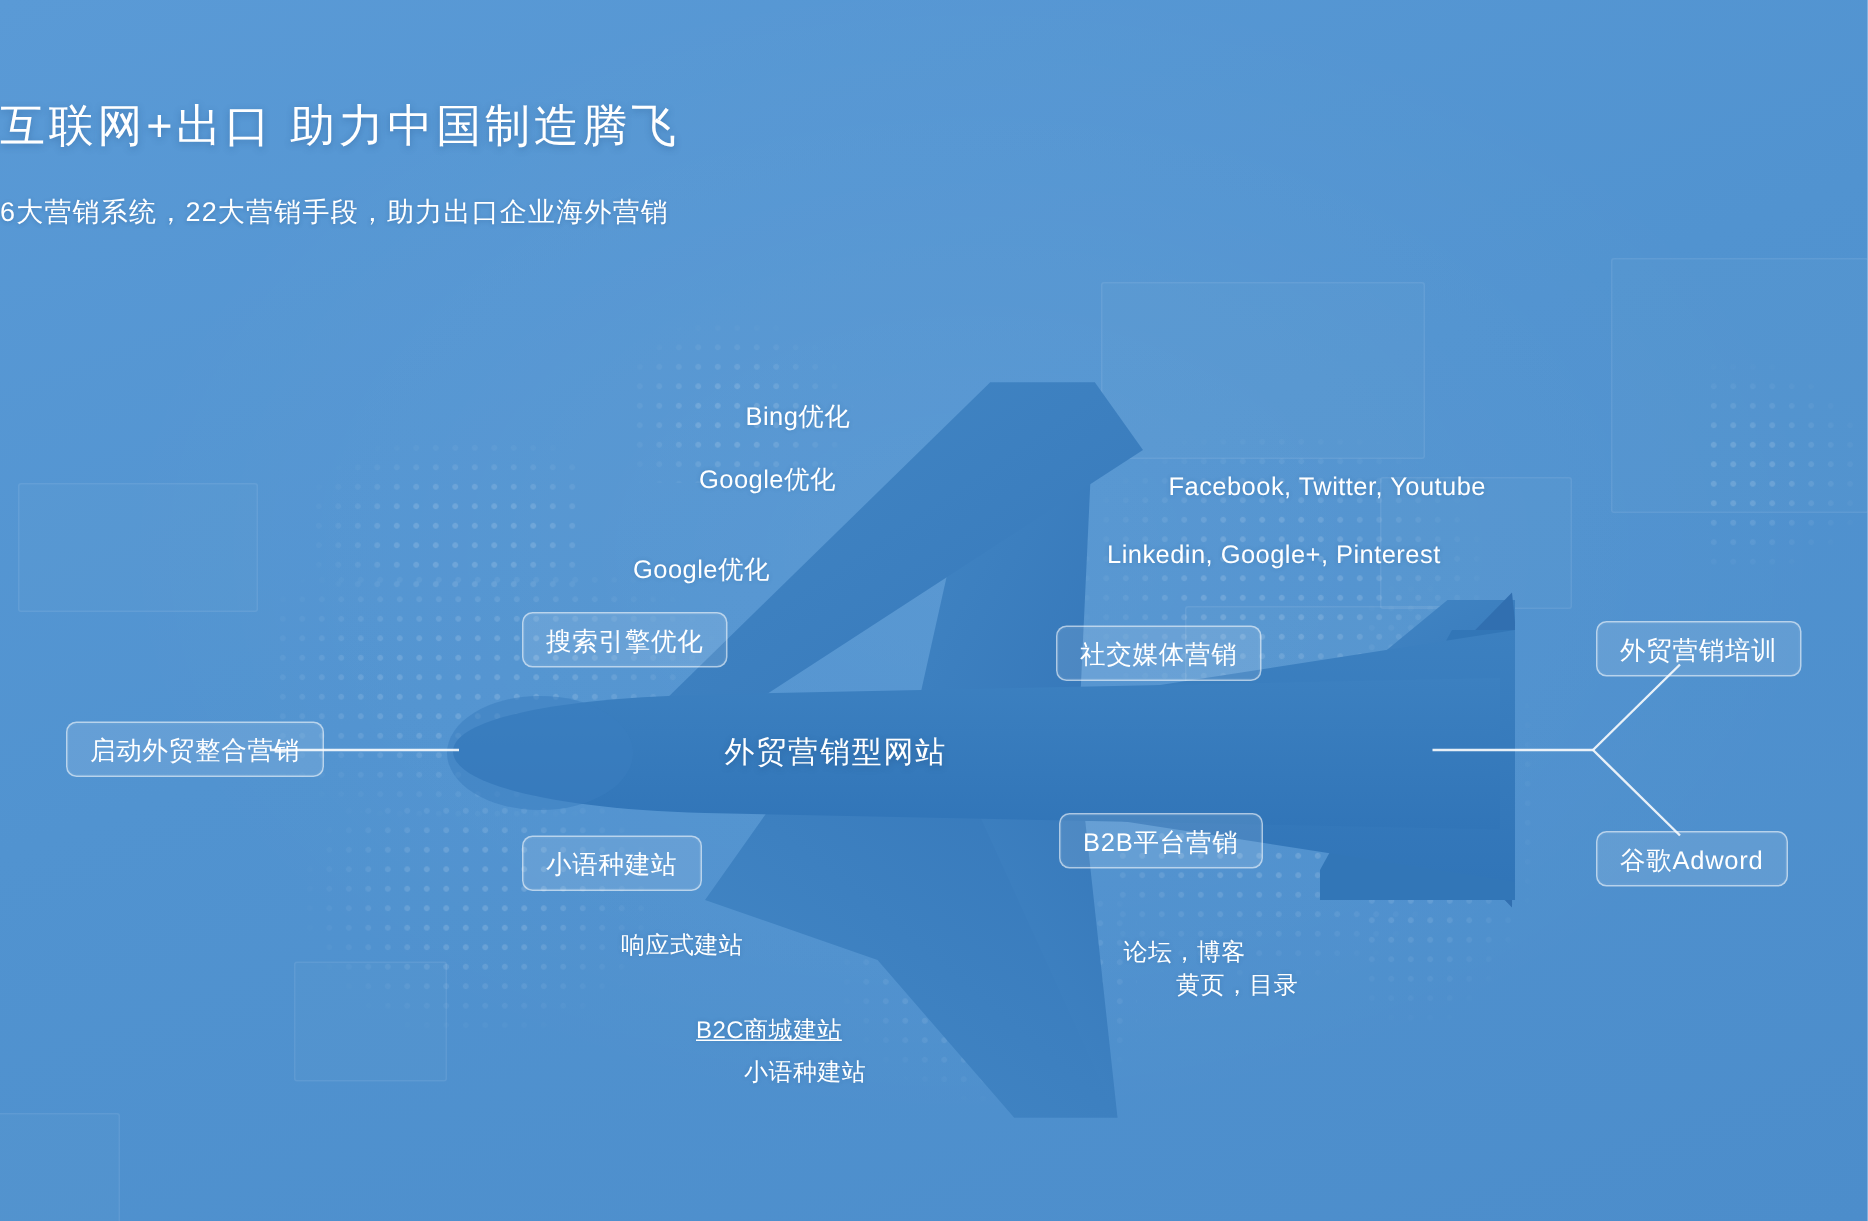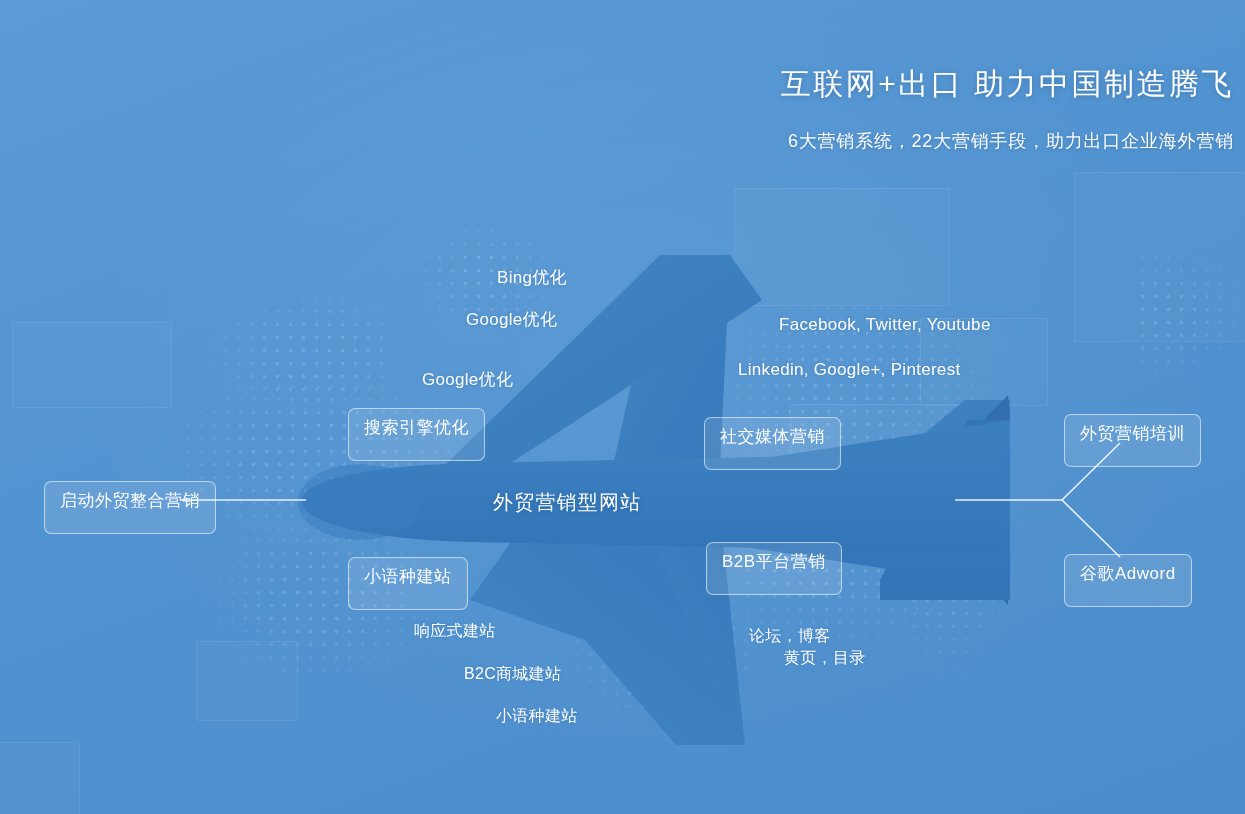--- a/index.html
+++ b/index.html
@@ -63,21 +63,21 @@
     position: absolute;
     color: #ffffff;
     white-space: nowrap;
     line-height: 1;
   }
 
   .node.boxed {
     border: 1px solid rgba(255,255,255,0.55);
     border-radius: 7px;
     background: rgba(255,255,255,0.11);
-    padding: 10px 15px 24px 15px;
+    padding: 10px 15px 8px 15px;
     font-size: 17px;
     letter-spacing: 0.5px;
     box-shadow: 0 0 0 1px rgba(255,255,255,0.04) inset;
   }
 
   .node.plain {
     font-size: 16px;
     letter-spacing: 0.3px;
     text-shadow: 0 0 3px rgba(40,90,140,0.28);
   }
@@ -88,21 +88,21 @@
     font-size: 20px;
     letter-spacing: 1.2px;
     text-shadow: 0 1px 4px rgba(30,75,125,0.45);
   }
 
   
   #header {
     position: absolute;
     left: 0; top: 0;
     width: 1234px;
-    text-align: right;
+    text-align: left;
     z-index: 5;
   }
 
   #title {
     margin-top: 64px;
     color: #ffffff;
     font-size: 30px;
     font-weight: normal;
     letter-spacing: 2.5px;
     text-shadow: 0 1px 5px rgba(25,70,120,0.35);
@@ -211,30 +211,30 @@
     <line x1="1062" y1="500" x2="1120" y2="557" stroke="#ffffff" stroke-width="1.6" opacity="0.88"></line>
   </svg>
 
   <div id="header">
     <h1 id="title">互联网+出口 助力中国制造腾飞</h1>
     <div id="subtitle">6大营销系统，22大营销手段，助力出口企业海外营销</div>
   </div>
 
   <div class="node boxed" style="left:44px; top:481px;">启动外贸整合营销</div>
 
-  <div class="node center-label" style="left:493px; top:492px;text-align:center;">外贸营销型网站</div>
+  <div class="node center-label" style="left:483px; top:492px;text-align:center;">外贸营销型网站</div>
 
   <div class="node plain latin" style="left:497px; top:269px;">Bing优化</div>
   <div class="node plain latin" style="left:466px; top:311px;">Google优化</div>
   <div class="node plain latin" style="left:422px; top:357px;margin-top:14px;">Google优化</div>
   <div class="node boxed" style="left:348px; top:408px;">搜索引擎优化</div>
 
   <div class="node boxed" style="left:348px; top:557px;">小语种建站</div>
   <div class="node plain" style="left:414px; top:623px;">响应式建站</div>
-  <div class="node plain" style="left:464px; top:666px;">B2C商城建站</div>
+  <div class="node plain" style="left:464px; top:680px;text-decoration:underline;">B2C商城建站</div>
   <div class="node plain" style="left:496px; top:708px;">小语种建站</div>
 
   <div class="node plain latin" style="left:779px; top:316px;">Facebook, Twitter, Youtube</div>
   <div class="node plain latin" style="left:738px; top:361px;">Linkedin, Google+, Pinterest</div>
   <div class="node boxed" style="left:704px; top:417px;">社交媒体营销</div>
 
   <div class="node boxed" style="left:706px; top:542px;">B2B平台营销</div>
   <div class="node plain" style="left:749px; top:612px;margin-top:16px;">论坛，博客</div>
   <div class="node plain" style="left:784px; top:650px;">黄页，目录</div>
 

